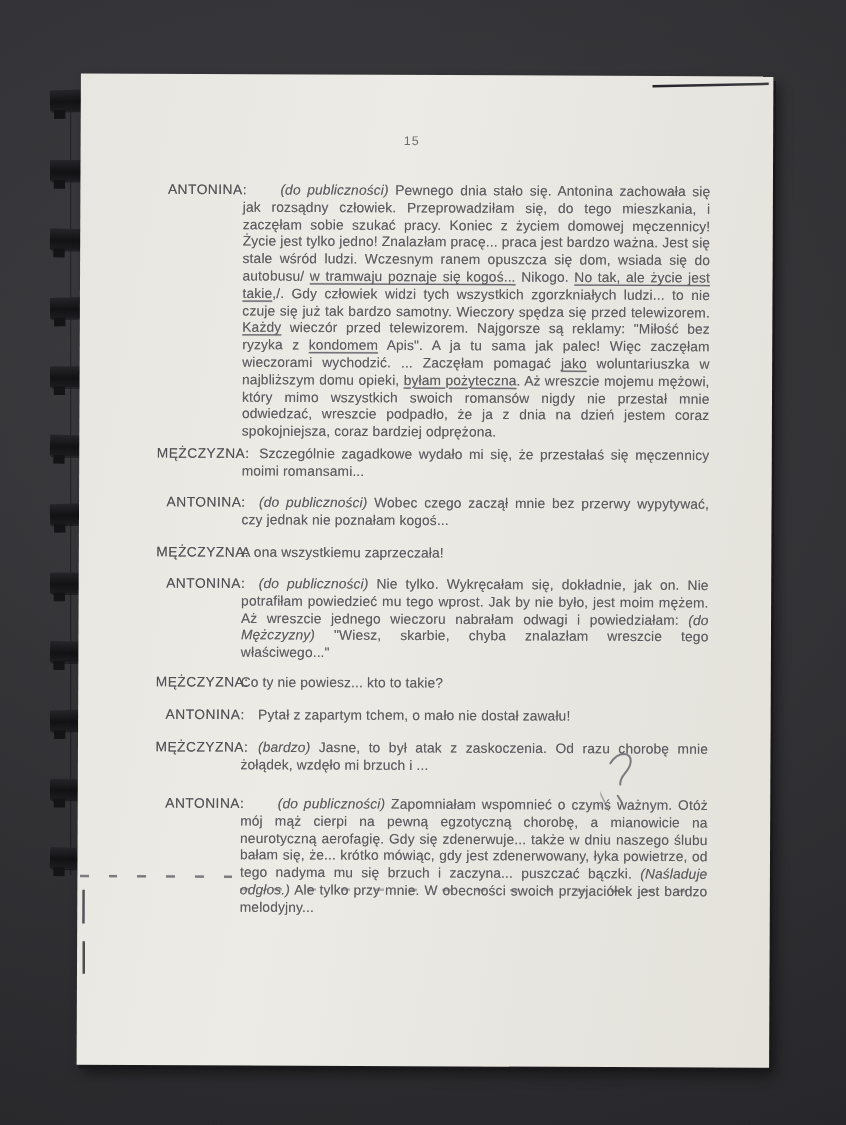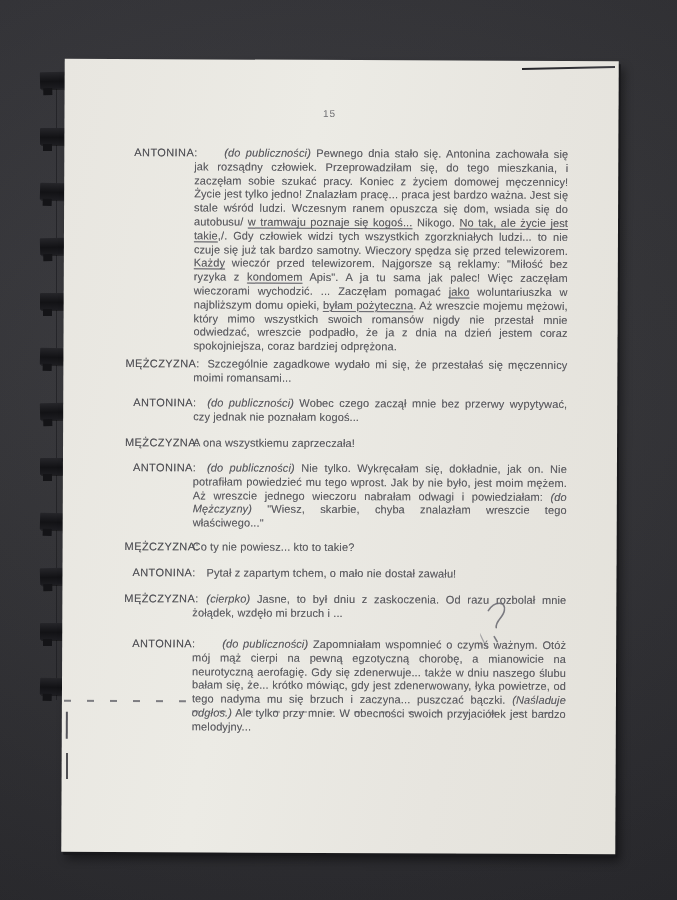--- a/index.html
+++ b/index.html
@@ -113,21 +113,21 @@
         <div class="block" style="top: 481px;">
           <span class="label" style="left: 62px;">MĘŻCZYZNA:</span>
           <div class="text" style="text-indent: 0px;"><span class="">Co ty nie powiesz... kto to takie?</span></div>
         </div>
         <div class="block" style="top: 507px;">
           <span class="label" style="left: 70px;">ANTONINA:</span>
           <div class="text" style="text-indent: 14px;"><span class="">Pytał z zapartym tchem, o mało nie dostał zawału!</span></div>
         </div>
         <div class="block" style="top: 533px;">
           <span class="label" style="left: 62px;">MĘŻCZYZNA:</span>
-          <div class="text" style="text-indent: 14px;"><span class="seg-i ">(cierpko)</span><span class=""> Jasne, to był dniu z zaskoczenia. Od razu rozbolał mnie żołądek, wzdęło mi brzuch i ...</span></div>
+          <div class="text" style="text-indent: 14px;"><span class="seg-i ">(bardzo)</span><span class=""> Jasne, to był atak z zaskoczenia. Od razu chorobę mnie żołądek, wzdęło mi brzuch i ...</span></div>
         </div>
         <div class="block" style="top: 578px;">
           <span class="label" style="left: 70px;">ANTONINA:</span>
           <div class="text" style="text-indent: 30px;"><span class="seg-i ">(do publiczności)</span><span class=""> Zapomniałam wspomnieć o czymś ważnym. Otóż mój mąż cierpi na pewną egzotyczną chorobę, a mianowicie na neurotyczną aerofagię. Gdy się zdenerwuje... także w dniu naszego ślubu bałam się, że... krótko mówiąc, gdy jest zdenerwowany, łyka powietrze, od tego nadyma mu się brzuch i zaczyna... puszczać bączki. </span><span class="seg-i ">(Naśladuje odgłos.)</span><span class=""> Ale tylko przy mnie. W obecności swoich przyjaciółek jest bardzo melodyjny...</span></div>
         </div>
       </div>
 
     <svg class="qmark-svg" width="50" height="62" viewBox="0 0 50 62">
       <path d="M8,10 C14,0 26,0 24,10 C23,17 15,20 16,27 M14,36 L17,41" fill="none" stroke="rgba(95,95,104,0.8)" stroke-width="1.6" stroke-linecap="round"></path>
       <path d="M-6,34 L2,46 M-1,32 L7,48" fill="none" stroke="rgba(105,105,114,0.55)" stroke-width="1.2"></path>

